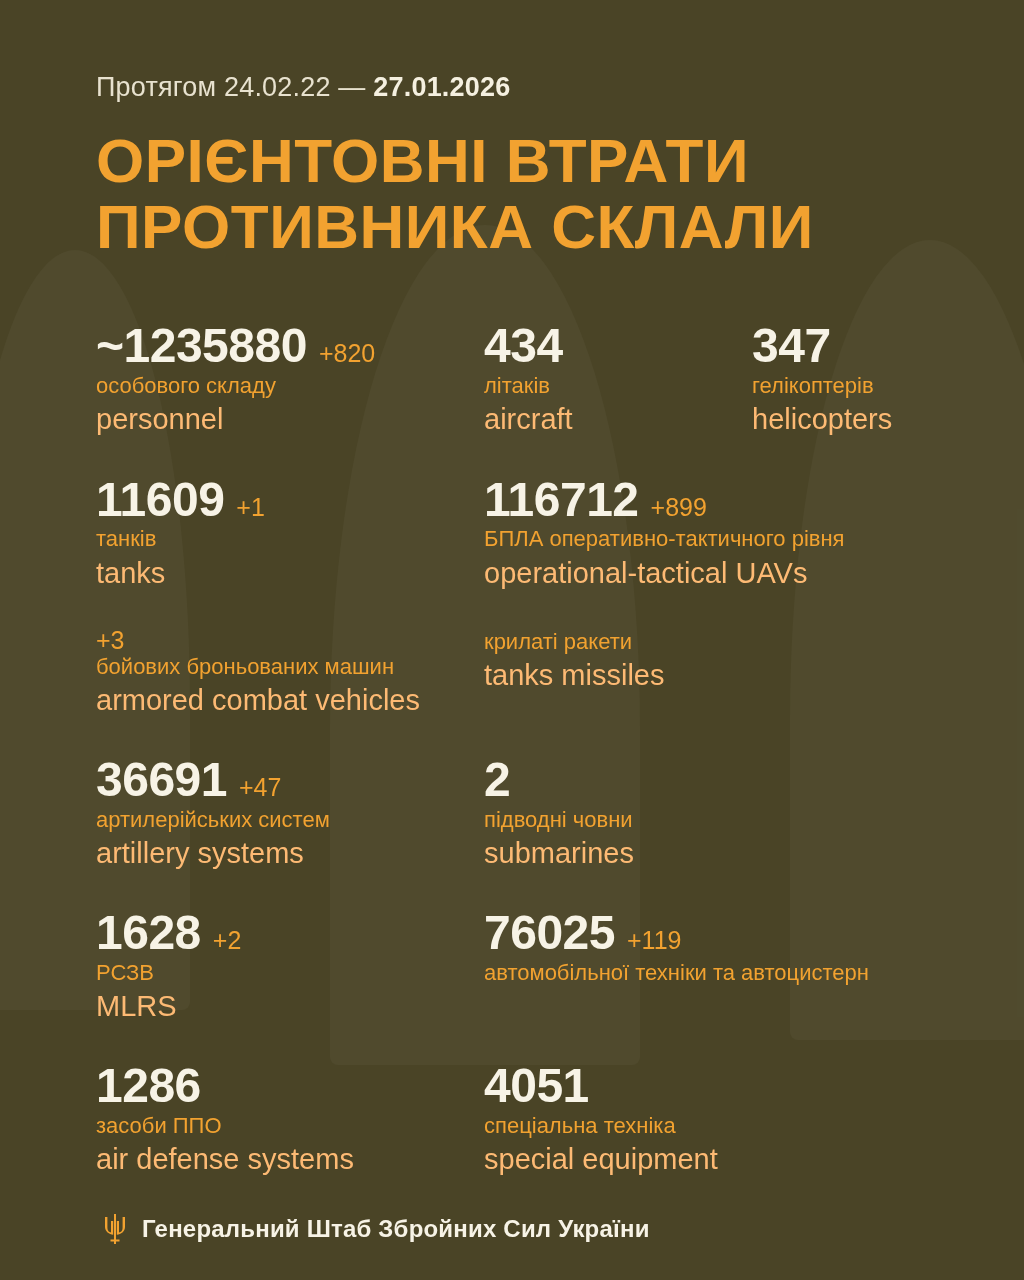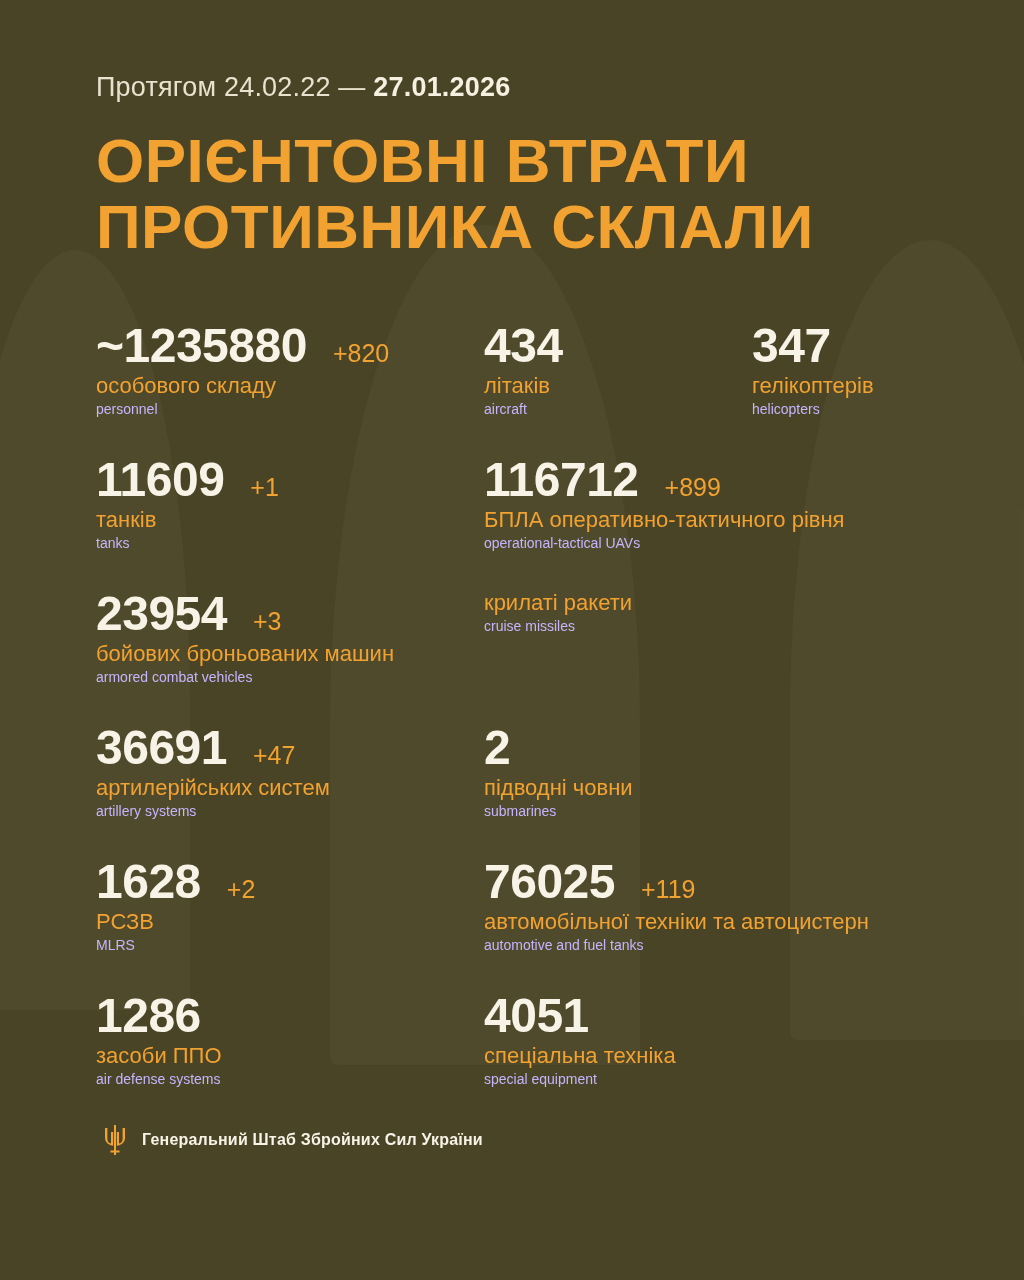--- a/index.html
+++ b/index.html
@@ -72,21 +72,21 @@
     margin-bottom: 36px;
   }
   .col-a { width: 388px; flex: 0 0 388px; }
   .col-b { width: 268px; flex: 0 0 268px; }
   .col-c { flex: 1 1 auto; }
   .col-wide { flex: 1 1 auto; }
 
   .num-line {
     display: flex;
     align-items: baseline;
-    gap: 26px;
+    gap: 12px;
     white-space: nowrap;
   }
   .num {
     color: #f7f3e6;
     font-size: 48px;
     font-weight: bold;
     line-height: 1.06;
     letter-spacing: -0.5px;
   }
   .delta {
@@ -95,42 +95,42 @@
     font-weight: normal;
     line-height: 1;
   }
   .lbl-ua {
     color: #f2a230;
     font-size: 22px;
     line-height: 1.28;
     margin-top: 0;
   }
   .lbl-en {
-    color: #c4b5fd;
-    font-size: 14px;
+    color: #fdba74;
+    font-size: 29px;
     line-height: 1.28;
     margin-top: 1px;
   }
 
   
   .footer {
     margin-top: 26px;
     display: flex;
     align-items: center;
     gap: 16px;
     padding-left: 8px;
   }
   .trident {
     width: 22px;
     height: 30px;
     flex: 0 0 22px;
   }
   .footer-text {
     color: #f7f3e6;
-    font-size: 16px;
+    font-size: 24px;
     font-weight: bold;
     letter-spacing: 0.2px;
   }
 </style>
 </head>
 <body>
 
 <div class="bg-layer">
   <div class="shell s1"></div>
   <div class="shell s2"></div>
@@ -193,29 +193,28 @@
           <span class="delta">+899</span>
         </div>
         <div class="lbl-ua">БПЛА оперативно-тактичного рівня</div>
         <div class="lbl-en">operational-tactical UAVs</div>
       </div>
     </div>
 
     <div class="row">
       <div class="col-a">
         <div class="num-line">
-          <span class="num">23954</span>
           <span class="delta">+3</span>
         </div>
         <div class="lbl-ua">бойових броньованих машин</div>
         <div class="lbl-en">armored combat vehicles</div>
       </div>
       <div class="col-wide">
         <div class="lbl-ua">крилаті ракети</div>
-        <div class="lbl-en">cruise missiles</div>
+        <div class="lbl-en">tanks missiles</div>
       </div>
     </div>
 
     <div class="row">
       <div class="col-a">
         <div class="num-line">
           <span class="num">36691</span>
           <span class="delta">+47</span>
         </div>
         <div class="lbl-ua">артилерійських систем</div>
@@ -239,21 +238,20 @@
         </div>
         <div class="lbl-ua">РСЗВ</div>
         <div class="lbl-en">MLRS</div>
       </div>
       <div class="col-wide">
         <div class="num-line">
           <span class="num">76025</span>
           <span class="delta">+119</span>
         </div>
         <div class="lbl-ua">автомобільної техніки та автоцистерн</div>
-        <div class="lbl-en">automotive and fuel tanks</div>
       </div>
     </div>
 
     <div class="row">
       <div class="col-a">
         <div class="num-line">
           <span class="num">1286</span>
           <span class="delta"></span>
         </div>
         <div class="lbl-ua">засоби ППО</div>

